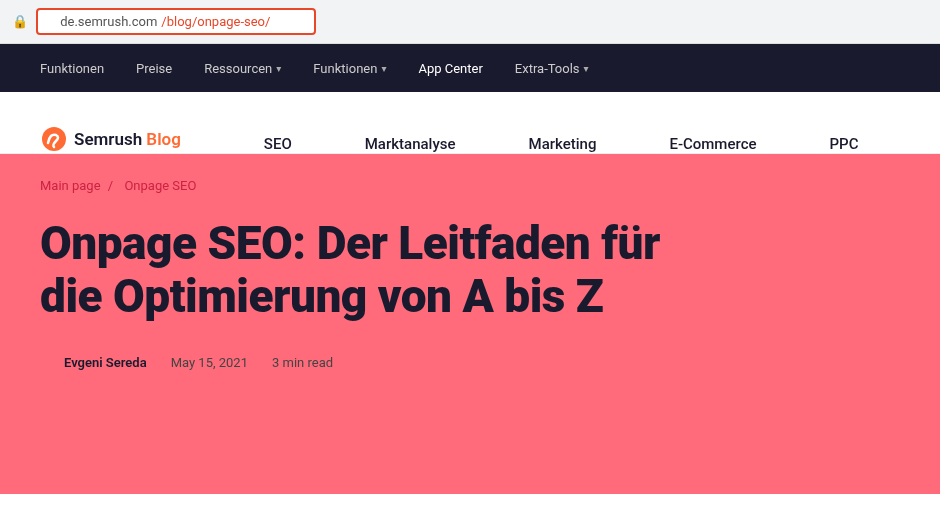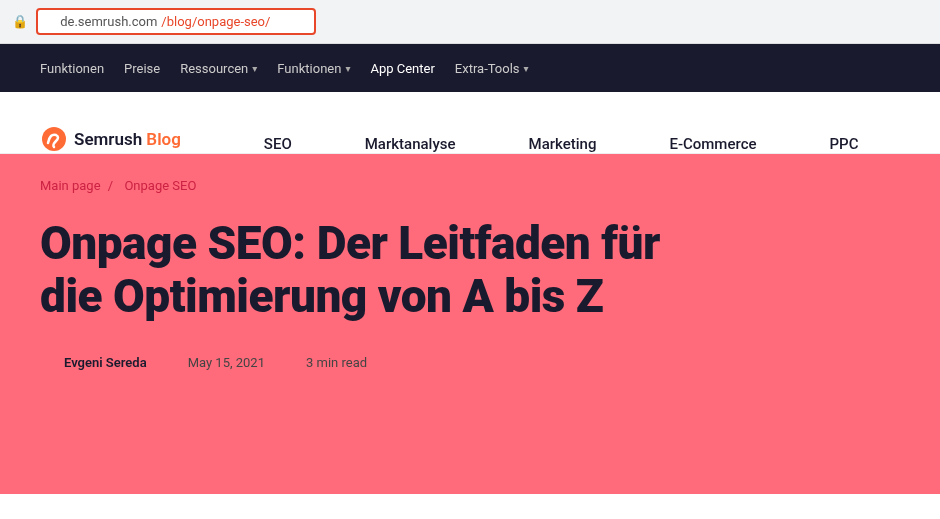--- a/index.html
+++ b/index.html
@@ -37,21 +37,21 @@
       color: #555;
     }
 
     
     .top-nav {
       background: #1a1a2e;
       padding: 8px 40px;
       display: flex;
       align-items: center;
       height: 48px;
-      gap: 20px;
+      gap: 32px;
     }
     .top-nav-item {
       color: #ccc;
       font-size: 13px;
       cursor: pointer;
       display: flex;
       align-items: center;
       gap: 4px;
       white-space: nowrap;
     }
@@ -126,21 +126,21 @@
       font-weight: 900;
       color: #1a1a2e;
       line-height: 1.15;
       max-width: 620px;
       margin-bottom: 32px;
       letter-spacing: -0.5px;
     }
     .hero-meta {
       display: flex;
       align-items: center;
-      gap: 41px;
+      gap: 24px;
       font-size: 13px;
       color: #1a1a2e;
       padding-left: 24px;
     }
     .hero-meta-author {
       font-weight: 600;
     }
     .hero-meta-date {
       color: #444;
     }

